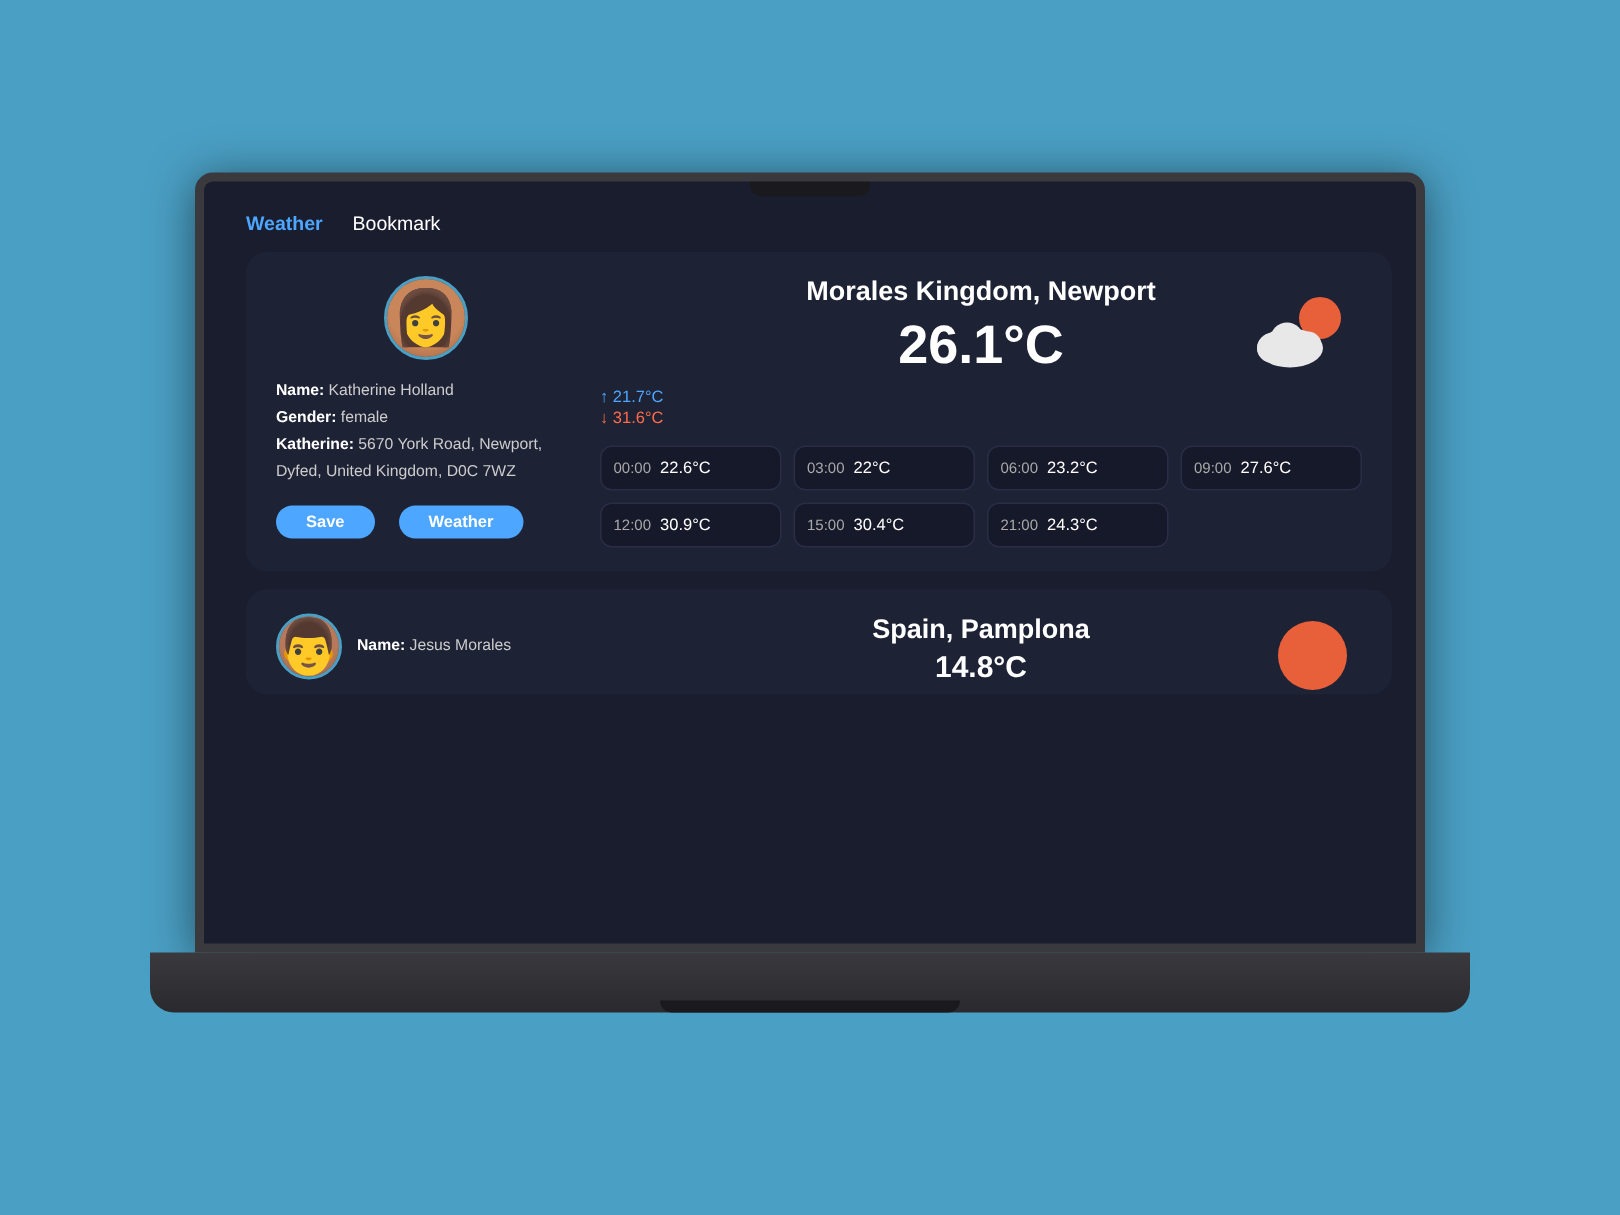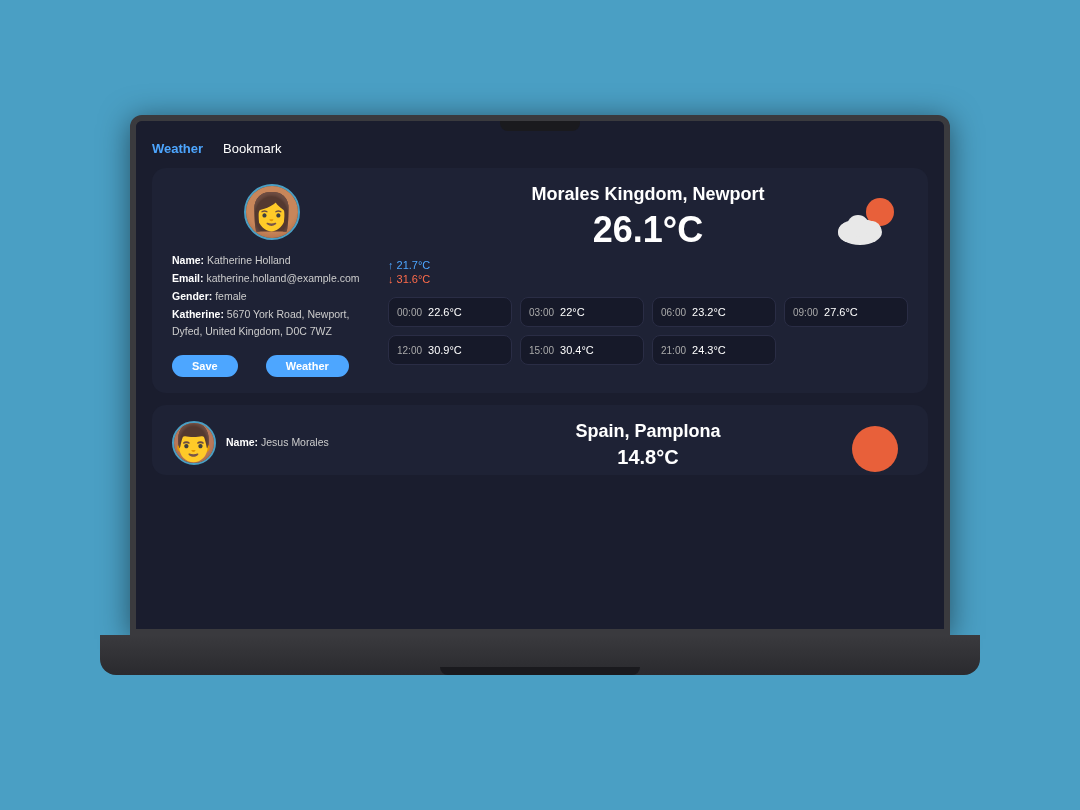--- a/index.html
+++ b/index.html
@@ -44,20 +44,21 @@
       background: #1a1a1e;
       border-radius: 0 0 8px 8px;
       z-index: 10;
     }
 
     .laptop-screen-inner {
       width: 100%;
       height: 100%;
       background: #1a1d2e;
       overflow: hidden;
+      padding-left: 12px;
     }
 
     .laptop-base {
       position: absolute;
       bottom: 20px;
       left: -30px;
       right: -30px;
       height: 40px;
       background: linear-gradient(to bottom, #3a3a3e, #2a2a2e);
       border-radius: 0 0 16px 16px;
@@ -171,21 +172,21 @@
       color: #ccc;
       line-height: 1.7;
     }
 
     .user-info strong {
       color: #fff;
     }
 
     .card-buttons {
       display: flex;
-      gap: 28px;
+      gap: 16px;
       margin-top: 14px;
     }
 
     .btn {
       padding: 5px 20px;
       border-radius: 20px;
       border: none;
       font-size: 11px;
       font-weight: 600;
       cursor: pointer;
@@ -283,21 +284,20 @@
 
         <div class="cards-container">
 
           <div class="weather-card">
             <div class="card-left">
               <div class="avatar-img">
                 <div class="avatar-face avatar-katherine"></div>
               </div>
               <div class="user-info">
                 <div><strong>Name:</strong> <span>Katherine Holland</span></div>
-                <div><strong>Email:</strong> <span>katherine.holland@example.com</span></div>
                 <div><strong>Gender:</strong> <span>female</span></div>
                 <div><strong>Katherine:</strong> <span>5670 York Road, Newport, Dyfed, United Kingdom, D0C 7WZ</span></div>
               </div>
               <div class="card-buttons">
                 <button class="btn btn-save">Save</button>
                 <button class="btn btn-weather">Weather</button>
               </div>
             </div>
 
             <div class="card-right-wrapper" style="flex:1; position:relative;">

